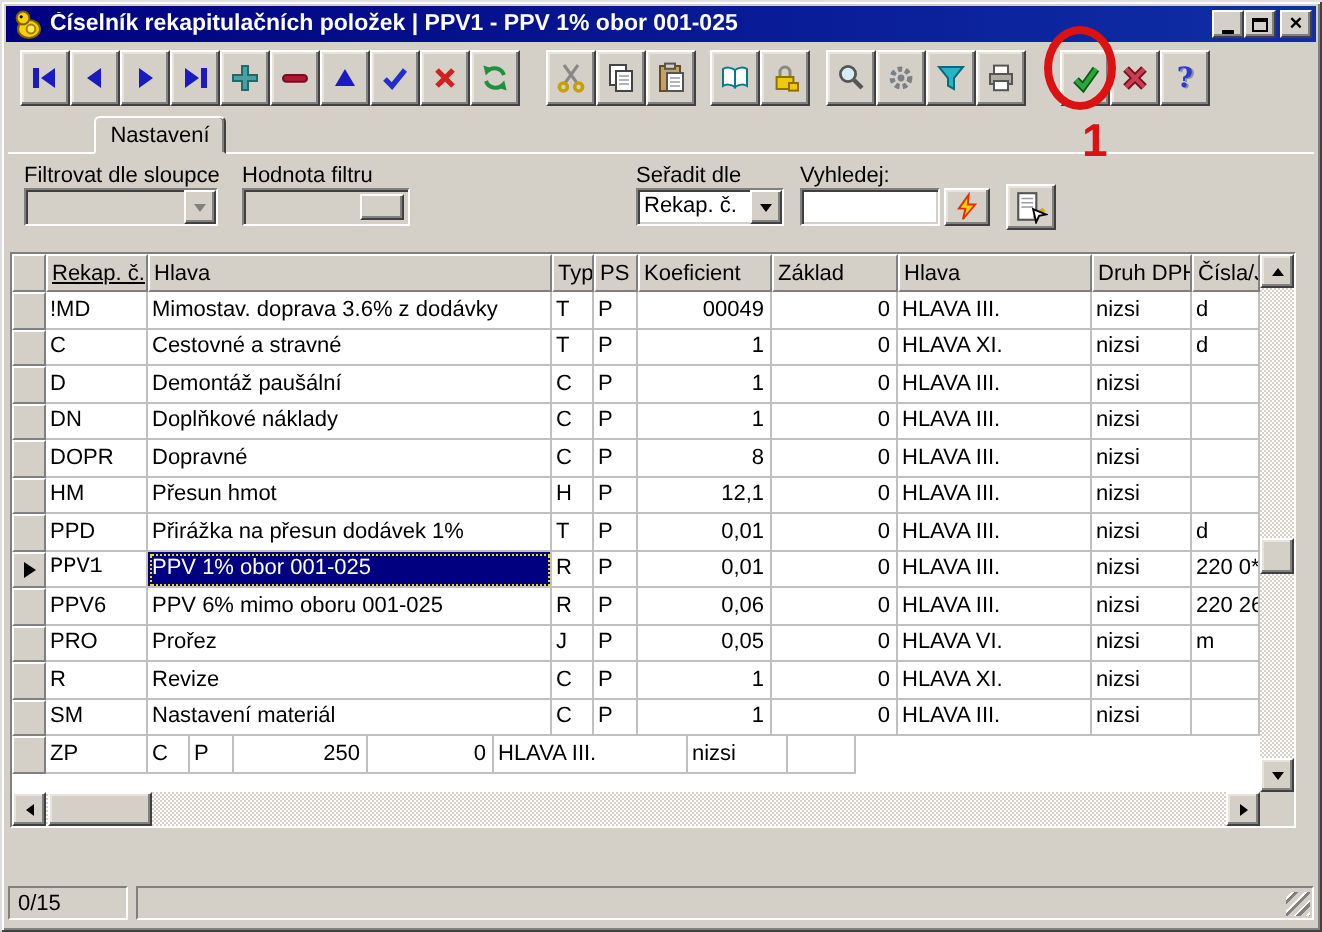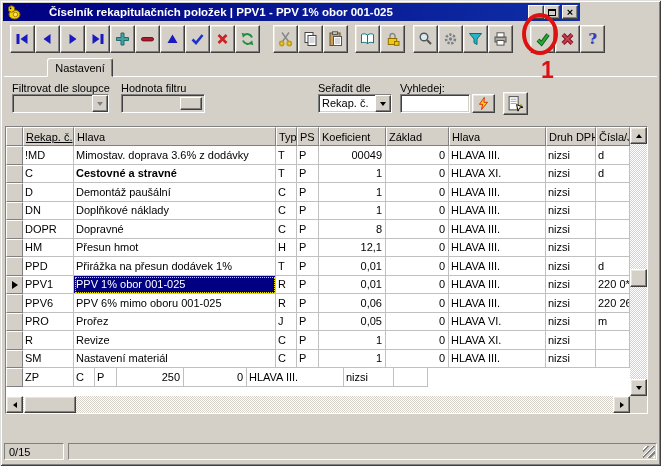--- a/index.html
+++ b/index.html
@@ -3,22 +3,22 @@
 <meta charset="utf-8">
 <style>
   * { margin:0; padding:0; box-sizing:border-box; }
   html,body { width:661px; height:466px; overflow:hidden; }
   body { font-family:"Liberation Sans", sans-serif; font-size:11px; color:#000; background:#d4d0c8; }
 
   .window { position:absolute; left:0; top:0; width:661px; height:466px; background:#d4d0c8;
     box-shadow: inset 1px 1px 0 #dfdfdf, inset -1px -1px 0 #404040, inset 2px 2px 0 #fff, inset -2px -2px 0 #808080; }
 
   
-  .titlebar { position:absolute; left:3px; top:3px; width:577px; height:18px;
-    background:linear-gradient(90deg,#000080,#0f2fa6); display:flex; align-items:center; padding:0 2px;gap:24px; }
+  .titlebar { position:absolute; left:3px; top:3px; width:655px; height:18px;
+    background:linear-gradient(90deg,#000080,#0f2fa6); display:flex; align-items:center; padding:0 2px; }
   .app-icon { width:16px; height:16px; margin:0 3px 0 1px; flex:none; }
   .title-text { color:#fff; font-weight:bold; font-size:11.5px; white-space:nowrap; overflow:hidden; flex:1; }
   .win-buttons { display:flex; gap:0; flex:none; align-items:center; }
   .winbtn { width:16px; height:14px; background:#d4d0c8; border:1px solid; border-color:#fff #404040 #404040 #fff;
     box-shadow: inset -1px -1px 0 #808080; display:flex; align-items:center; justify-content:center; padding:0; position:relative; }
   .winbtn.close { margin-left:2px; }
   .glyph-min { width:6px; height:2px; background:#000; margin-top:7px; }
   .glyph-max { width:8px; height:7px; border:1px solid #000; border-top-width:2px; }
   .glyph-close { font-size:11px; font-weight:bold; line-height:10px; }
 
@@ -330,21 +330,21 @@
               <div class="gcell" style="width: 22px;">P</div>
               <div class="gcell num" style="width: 67px;">00049</div>
               <div class="gcell num" style="width: 63px;">0</div>
               <div class="gcell" style="width: 97px;">HLAVA III.</div>
               <div class="gcell" style="width: 50px;">nizsi</div>
               <div class="gcell" style="width: 34px;">d</div>
             </div>
             <div class="grow">
               <div class="gind"></div>
               <div class="gcell" style="width: 51px;">C</div>
-              <div class="gcell" style="width: 202px; font-weight: bold;">Cestovné a stravné</div>
+              <div class="gcell" style="width: 202px;">Cestovné a stravné</div>
               <div class="gcell" style="width: 21px;">T</div>
               <div class="gcell" style="width: 22px;">P</div>
               <div class="gcell num" style="width: 67px;">1</div>
               <div class="gcell num" style="width: 63px;">0</div>
               <div class="gcell" style="width: 97px;">HLAVA XI.</div>
               <div class="gcell" style="width: 50px;">nizsi</div>
               <div class="gcell" style="width: 34px;">d</div>
             </div>
             <div class="grow">
               <div class="gind"></div>
@@ -403,21 +403,21 @@
               <div class="gcell num" style="width: 67px;">0,01</div>
               <div class="gcell num" style="width: 63px;">0</div>
               <div class="gcell" style="width: 97px;">HLAVA III.</div>
               <div class="gcell" style="width: 50px;">nizsi</div>
               <div class="gcell" style="width: 34px;">d</div>
             </div>
             <div class="grow">
               <div class="gind">
                 <span class="rowarrow"></span>
               </div>
-              <div class="gcell" style="width: 51px;">PPV1</div>
+              <div class="gcell" style="width: 51px; font-family: Liberation Mono, monospace;">PPV1</div>
               <div class="gcell selcell" style="width: 202px;">PPV 1% obor 001-025</div>
               <div class="gcell" style="width: 21px;">R</div>
               <div class="gcell" style="width: 22px;">P</div>
               <div class="gcell num" style="width: 67px;">0,01</div>
               <div class="gcell num" style="width: 63px;">0</div>
               <div class="gcell" style="width: 97px;">HLAVA III.</div>
               <div class="gcell" style="width: 50px;">nizsi</div>
               <div class="gcell" style="width: 34px;">220 0*</div>
             </div>
             <div class="grow">

